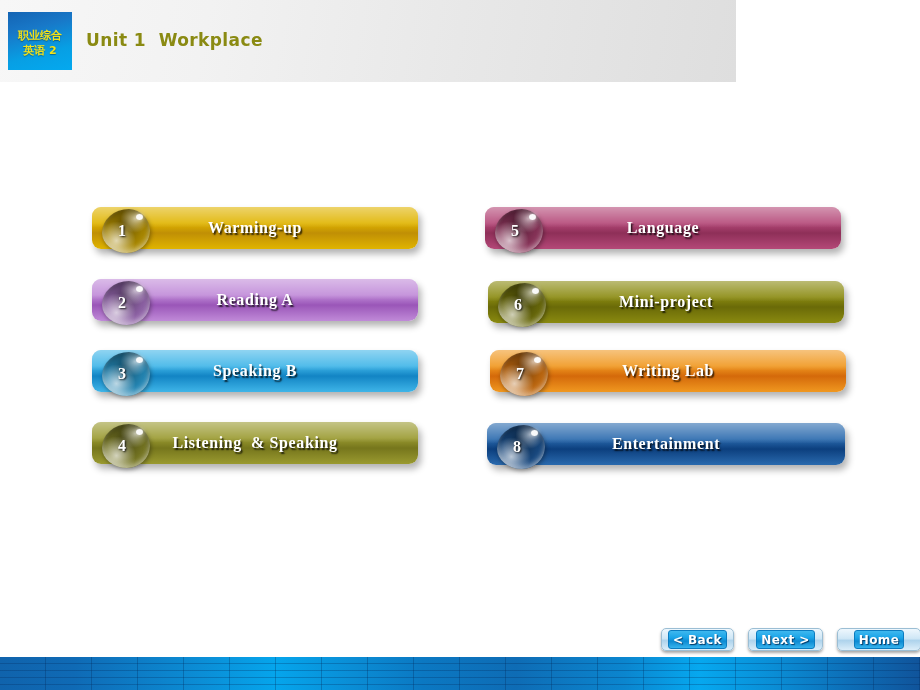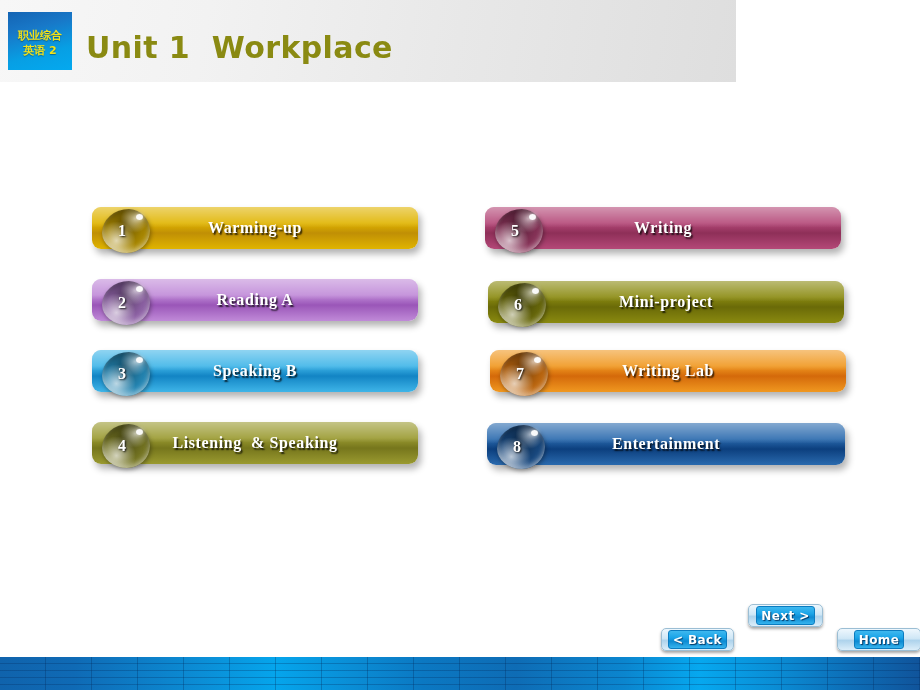--- a/index.html
+++ b/index.html
@@ -40,21 +40,21 @@
     letter-spacing: 0px;
     text-shadow: 0 1px 1px rgba(0,0,0,0.35);
   }
   #logo .cn1 { top: 16px; }
   #logo .cn2 { top: 31px; }
 
   #page-title {
     position: absolute;
     left: 86px; top: 30px;
     color: #8a8a12;
-    font-size: 30px;
+    font-size: 17px;
     font-weight: bold;
     letter-spacing: 0.4px;
     font-family: "DejaVu Sans", sans-serif;
     white-space: pre;
   }
 
   
   .menu-btn {
     position: absolute;
     height: 42px;
@@ -241,21 +241,21 @@
       </div>
       <div class="label">Listening  &amp; Speaking</div>
     </div>
     <div class="menu-btn" style="left: 485px; top: 207px; width: 356px;">
       <div class="face" style="background: linear-gradient(rgb(180, 72, 120) 0%, rgb(180, 72, 120) 38%, rgb(142, 47, 88) 62%, rgb(180, 72, 120) 100%);"></div>
       <div class="drop">
         <div class="body" style="background-color: rgb(160, 60, 104);"></div>
         <div class="spec"></div>
         <div class="num">5</div>
       </div>
-      <div class="label">Writing</div>
+      <div class="label">Language</div>
     </div>
     <div class="menu-btn" style="left: 488px; top: 281px; width: 356px;">
       <div class="face" style="background: linear-gradient(rgb(138, 138, 16) 0%, rgb(138, 138, 16) 38%, rgb(106, 106, 8) 62%, rgb(138, 138, 16) 100%);"></div>
       <div class="drop">
         <div class="body" style="background-color: rgb(122, 122, 12);"></div>
         <div class="spec"></div>
         <div class="num">6</div>
       </div>
       <div class="label">Mini-project</div>
     </div>
@@ -278,21 +278,21 @@
       <div class="label">Entertainment</div>
     </div>
   </div>
 
 <div class="nav-btn" id="btn-back" style="left:661px; top:628px; width:73px;">
   <div class="pill">
     <span>&lt; Back</span>
   </div>
 </div>
 
-<div class="nav-btn" id="btn-next" style="left:748px; top:604px; width:75px;">
+<div class="nav-btn" id="btn-next" style="left:748px; top:628px; width:75px;">
   <div class="pill">
     <span>Next &gt;</span>
   </div>
 </div>
 
 <div class="nav-btn" id="btn-home" style="left:837px; top:628px; width:84px;">
   <div class="pill">
     <span>Home</span>
   </div>
 </div>

